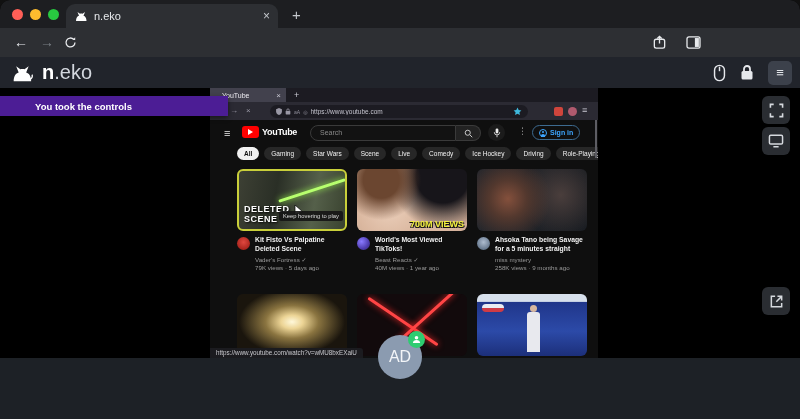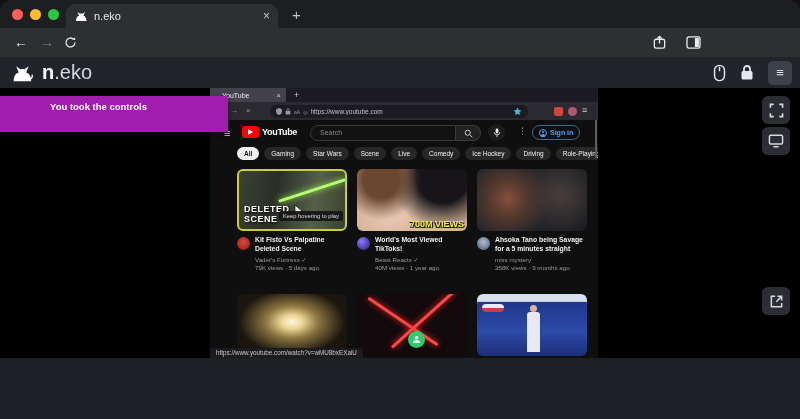--- a/index.html
+++ b/index.html
@@ -36,22 +36,22 @@
              display:flex; align-items:center; padding:0 10px; }
   .brand { display:flex; align-items:center; gap:8px; }
   .brand .txt { font-size:20px; color:#d3d7de; }
   .brand .txt b { color:#ffffff; }
   .hdr-right { position:absolute; right:8px; display:flex; align-items:center; gap:14px; }
   .menu-btn { width:24px; height:24px; background:#3c414b; border-radius:5px; color:#e3e6ea;
               display:flex; align-items:center; justify-content:center; font-size:13px; }
 
   
   .stage { position:absolute; left:0; top:88px; width:800px; height:270px; background:#000; }
-  .notify { position:absolute; left:0; top:8px; width:228px; height:36px; background:#a21caf; color:#fff;
-            font-size:9.5px; font-weight:bold; line-height:22px; padding-left:50px; z-index:5;
+  .notify { position:absolute; left:0; top:8px; width:228px; height:20px; background:#4c1d95; color:#fff;
+            font-size:9.5px; font-weight:bold; line-height:22px; padding-left:35px; z-index:5;
             box-shadow:0 2px 5px rgba(0,0,0,.45); }
   .sidebtn { position:absolute; left:762px; width:28px; height:28px; background:#2a2d32; border-radius:6px;
              display:flex; align-items:center; justify-content:center; }
 
   
   .remote { position:absolute; left:210px; top:0; width:388px; height:270px; background:#0f0f0f; overflow:hidden; }
   .r-tabstrip { position:absolute; left:0; top:0; width:388px; height:14px; background:#1c1b22; }
   .r-tab { position:absolute; left:0; top:0; width:76px; height:14px; background:#42414d; color:#eceaf0;
            font-size:7px; display:flex; align-items:center; padding:0 5px 0 12px; gap:4px; }
   .r-tab .t { flex:1; overflow:hidden; white-space:nowrap; }
@@ -371,20 +371,21 @@
         </svg>
     </div>
   </div>
 
   <div class="bottombar">
     
     
     
   </div>
 
+  <div class="member">AD</div>
   <div class="badge">
     <svg width="9" height="9" viewBox="0 0 10 10">
         <circle cx="5" cy="3" r="2" fill="#fff"></circle>
         <path d="M1 9c0-2.2 1.8-3.5 4-3.5S9 6.8 9 9z" fill="#fff"></path>
       </svg>
   </div>
 
 </div>
 
 </body></html>

